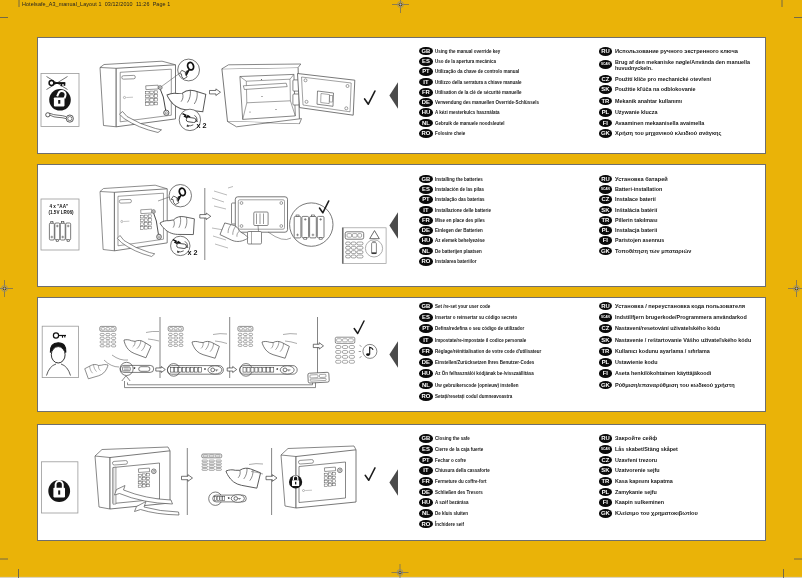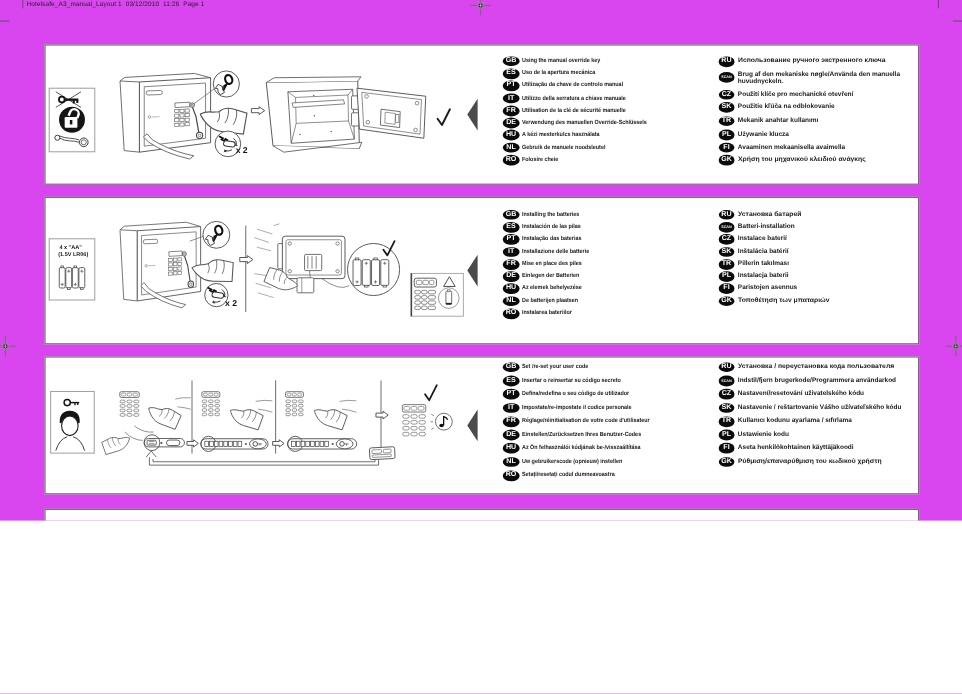--- a/index.html
+++ b/index.html
@@ -1,16 +1,16 @@
 <!DOCTYPE html>
 <html><head>
 <meta charset="utf-8">
 <style>
 html,body{margin:0;padding:0;background:#ffffff;}
-#page{position:relative;width:802px;height:434px;background:#d946ef;overflow:hidden;
+#page{position:relative;width:802px;height:578px;background:#eab308;overflow:hidden;
   font-family:"Liberation Sans", sans-serif;}
 .panel{position:absolute;left:36.5px;width:727px;border:1px solid #6e6e6e;background:#fff;}
 .row{position:absolute;white-space:nowrap;}
 .ov{display:inline-block;width:13.8px;height:8.7px;background:#0b0b0b;border-radius:50%;
   color:#fff;font-size:5.9px;font-weight:bold;text-align:center;line-height:8.9px;
   vertical-align:top;letter-spacing:0;font-stretch:condensed;}
 .ov.scan{font-size:3.1px;line-height:9.4px;letter-spacing:0;}
 .t{display:inline-block;font-size:5px;font-weight:bold;color:#191919;margin-left:2.6px;
   line-height:8.2px;vertical-align:top;letter-spacing:0;transform:scaleX(0.9);transform-origin:0 50%;}
 .cyr .t{transform:scaleX(1.1);}

